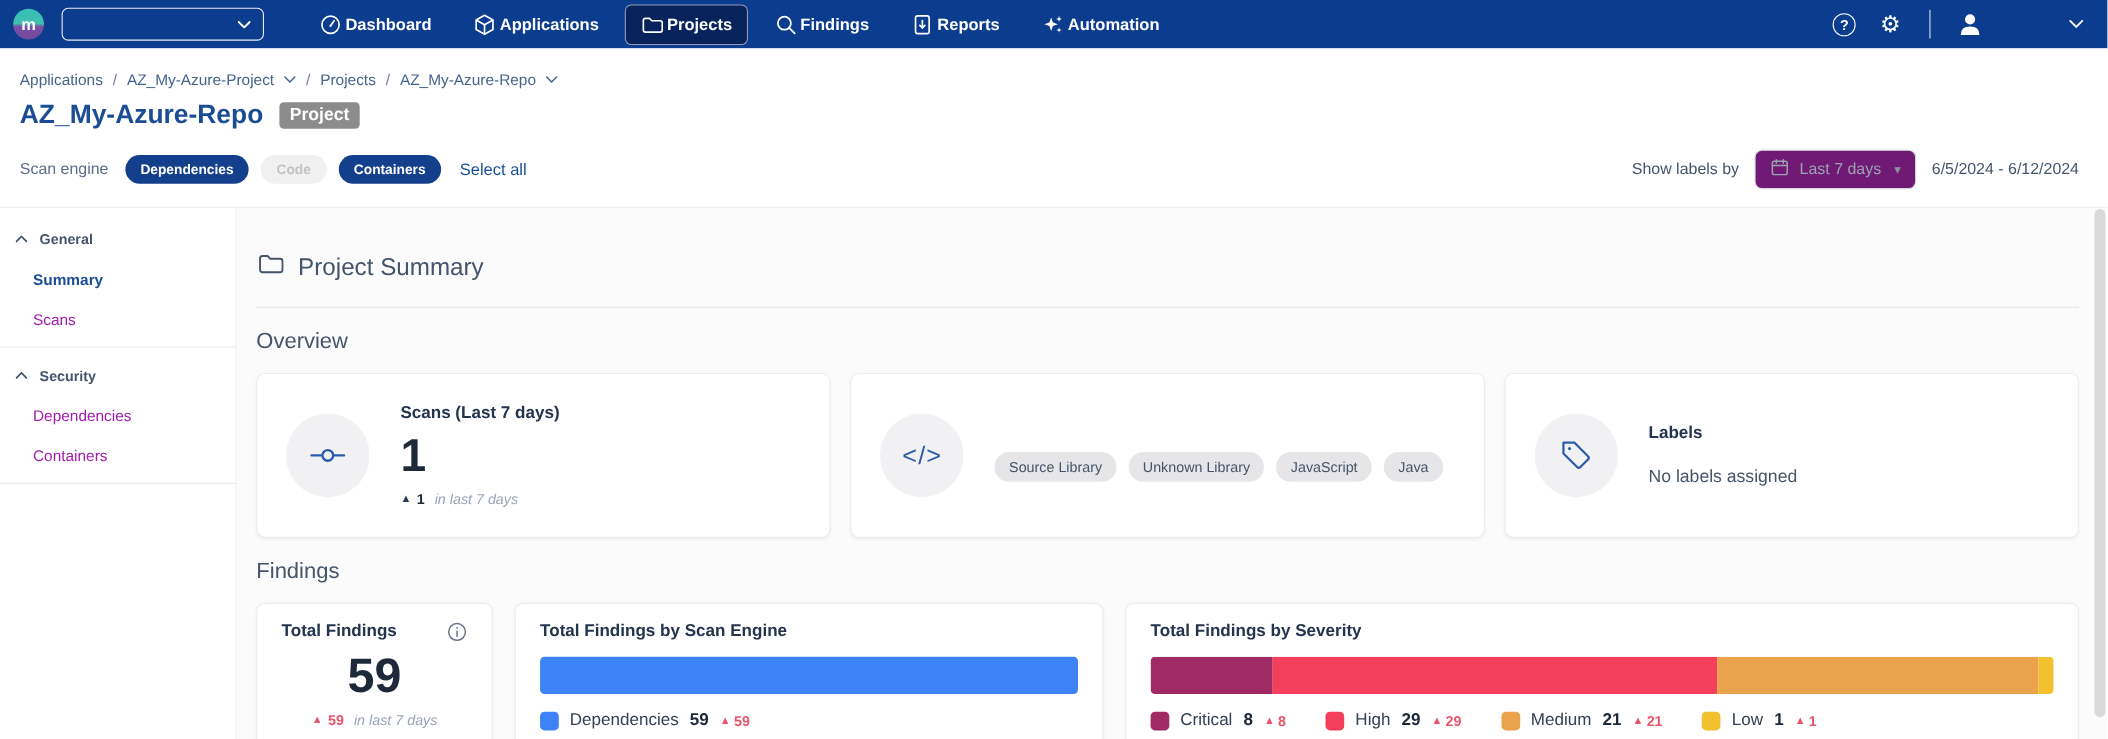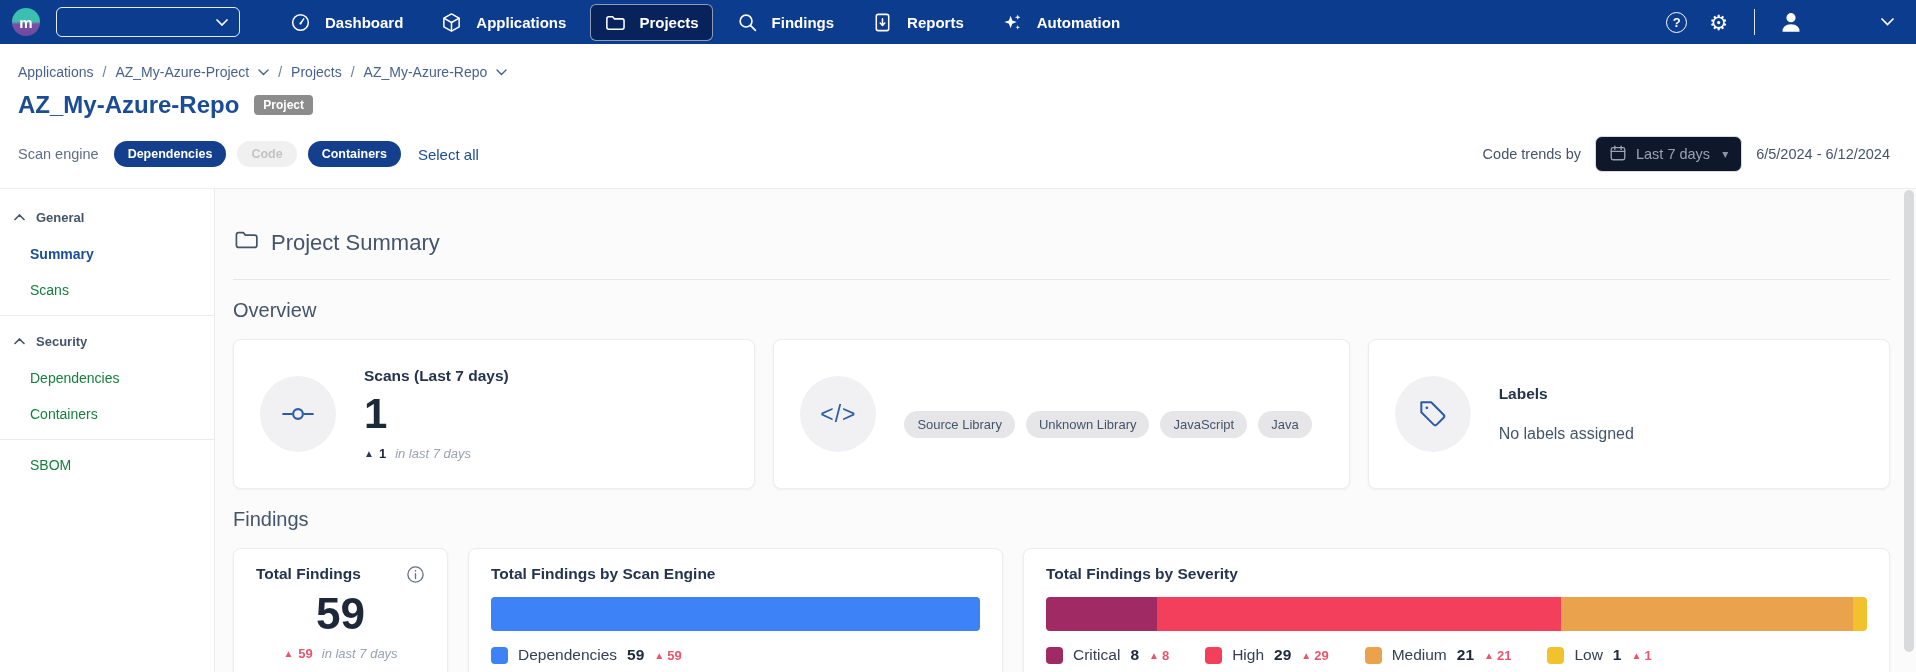--- a/index.html
+++ b/index.html
@@ -4,54 +4,54 @@
 <style>
   * { box-sizing: border-box; margin: 0; padding: 0; }
   html,body { width:1916px; height:672px; overflow:hidden; font-family:"Liberation Sans",sans-serif; background:#fff; }
   body { position:relative; }
 
   
   .navbar { height:44px; background:#0c3c8e; display:flex; align-items:center; padding:0 22px 0 12px; color:#fff; }
   .logo { width:28px; height:28px; border-radius:50%; background:linear-gradient(180deg,#35c0b4 0%,#3fbfae 48%,#7b4fa6 58%,#6f4a9e 100%); display:flex; align-items:center; justify-content:center; font-weight:bold; font-size:15px; color:#fff; margin-right:16px; flex:0 0 28px; }
   .org-select { width:184px; height:30px; border:1.5px solid rgba(255,255,255,.9); border-radius:6px; display:flex; align-items:center; justify-content:flex-end; padding:0 11px; margin-right:36px; cursor:pointer; }
   .nav-items { display:flex; align-items:center; gap:10px; }
-  .nav-item { display:flex; align-items:center; gap:14px; padding:7px 13px; border-radius:6px; font-size:15px; font-weight:600; white-space:nowrap; cursor:pointer; border:1px solid transparent; }
+  .nav-item { display:flex; align-items:center; gap:3px; padding:7px 13px; border-radius:6px; font-size:15px; font-weight:600; white-space:nowrap; cursor:pointer; border:1px solid transparent; }
   .nav-item.active { background:#08235c; border:1px solid rgba(255,255,255,.55); }
   .nav-item svg { display:block; }
   .navbar-right { margin-left:auto; display:flex; align-items:center; }
   .help-icon { width:21px; height:21px; border:1.7px solid #fff; border-radius:50%; display:flex; align-items:center; justify-content:center; font-size:13px; font-weight:bold; cursor:pointer; }
   .gear-icon { font-size:21px; line-height:1; margin-left:22px; cursor:pointer; }
   .nav-divider { width:1px; height:26px; background:rgba(255,255,255,.85); margin:0 24px 0 26px; }
   .avatar { cursor:pointer; display:flex; }
   .nav-caret { margin-left:78px; cursor:pointer; display:flex; }
 
   
   .header { background:#fff; padding:20px 26px 16px 18px; }
   .breadcrumb { display:flex; align-items:center; gap:9px; font-size:14px; color:#47638c; }
   .crumb { cursor:pointer; }
   .crumb-sep { color:#6b7e9c; }
   .crumb-caret { display:flex; cursor:pointer; }
   .title-row { margin-top:11px; display:flex; align-items:center; gap:15px; }
   .page-title { font-size:24px; font-weight:bold; color:#1a4d94; }
-  .badge { background:#8c8c8c; color:#fff; font-size:12px; font-weight:600; padding:3px 9px; border-radius:4px; }
+  .badge { background:#8c8c8c; color:#fff; font-size:16px; font-weight:600; padding:3px 9px; border-radius:4px; }
   .engine-row { margin-top:17px; display:flex; align-items:center; }
   .engine-label { color:#5d6e88; font-size:14.5px; margin-right:15px; }
   .chip { border-radius:15px; padding:6px 14px; font-size:12.5px; font-weight:bold; margin-right:11px; cursor:pointer; }
   .chip.selected { background:#133f8d; color:#fff; }
   .chip.disabled { background:#f0f0f0; color:#c3c3c3; cursor:default; }
   .select-all { color:#1a4d94; font-size:15px; margin-left:6px; cursor:pointer; }
   .trends { margin-left:auto; display:flex; align-items:center; gap:14px; font-size:14.5px; color:#44546a; }
-  .trends-select { border:1px solid #d7dbe0; border-radius:7px; height:36px; display:flex; align-items:center; gap:9px; padding:0 13px; color:#9aa3b2; background:#0f172a; cursor:pointer; }
+  .trends-select { border:1px solid #d7dbe0; border-radius:7px; height:36px; display:flex; align-items:center; gap:9px; padding:0 13px; color:#9aa3b2; background:#701a75; cursor:pointer; }
   .trends-caret { color:#8a93a3; font-size:12px; margin-left:3px; }
 
   
   .content { display:flex; height:487px; border-top:1px solid #ececef; }
   aside { width:215px; flex:0 0 215px; background:#fff; border-right:1px solid #e9ebee; padding-top:10px; }
   .group-header { display:flex; align-items:center; gap:11px; padding:11px 14px; color:#44546a; font-size:13px; font-weight:bold; cursor:pointer; }
-  .side-item { padding:10px 14px 10px 30px; font-size:14px; color:#15803d; cursor:pointer; }
+  .side-item { padding:10px 14px 10px 30px; font-size:14px; color:#a21caf; cursor:pointer; }
   .side-item.active { color:#1a4d94; font-weight:bold; }
   .side-divider { height:1px; background:#e9ebee; margin:7px 0; }
 
   main { flex:1; background:#fbfbfc; padding:26px 26px 0 18px; overflow:hidden; }
   .ps-header { display:flex; align-items:center; gap:13px; color:#44546a; font-size:22px; margin-top:12px; }
   .ps-divider { height:1px; background:#e7e7ea; margin-top:21px; }
   .section-title { font-size:20px; color:#44546a; }
   .ov-title { margin-top:19px; }
   .fi-title { margin-top:19px; }
 
@@ -204,21 +204,21 @@
     <span class="page-title">AZ_My-Azure-Repo</span>
     <span class="badge">Project</span>
   </div>
   <div class="engine-row">
     <span class="engine-label">Scan engine</span>
     <span class="chip selected">Dependencies</span>
     <span class="chip disabled">Code</span>
     <span class="chip selected">Containers</span>
     <span class="select-all">Select all</span>
     <div class="trends">
-      <span>Code trends by</span>
+      <span>Show labels by</span>
       <div class="trends-select">
         <span><svg width="18" height="18" viewBox="0 0 20 20" fill="none" stroke="#9aa3b2" stroke-width="1.5" stroke-linecap="round">
               <rect x="2.5" y="4" width="15" height="13.5" rx="2"></rect>
               <line x1="6.5" y1="2.5" x2="6.5" y2="6"></line>
               <line x1="13.5" y1="2.5" x2="13.5" y2="6"></line>
               <line x1="2.5" y1="8.2" x2="17.5" y2="8.2"></line>
             </svg></span>
         <span>Last 7 days</span>
         <span class="trends-caret">▾</span>
       </div>
@@ -240,21 +240,20 @@
     <div class="side-divider"></div>
     <div class="group-header">
       <svg width="11" height="7" viewBox="0 0 11 7">
           <polyline points="1,5.5 5.5,1 10,5.5" fill="none" stroke="#44546a" stroke-width="1.6" stroke-linecap="round"></polyline>
         </svg>
       <span>Security</span>
     </div>
     <div class="side-item">Dependencies</div>
     <div class="side-item">Containers</div>
     <div class="side-divider"></div>
-    <div class="side-item">SBOM</div>
   </aside>
 
   <main>
     <div class="ps-header">
       <span><svg width="25" height="25" viewBox="0 0 22 22" fill="none" stroke="#44546a" stroke-width="1.5" stroke-linejoin="round">
             <path d="M3 7 q0 -2 2 -2 h4 l2 2.2 h8 q2 0 2 2 V16 q0 2 -2 2 H5 q-2 0 -2 -2 Z"></path>
           </svg></span>
       <span>Project Summary</span>
     </div>
     <div class="ps-divider"></div>

